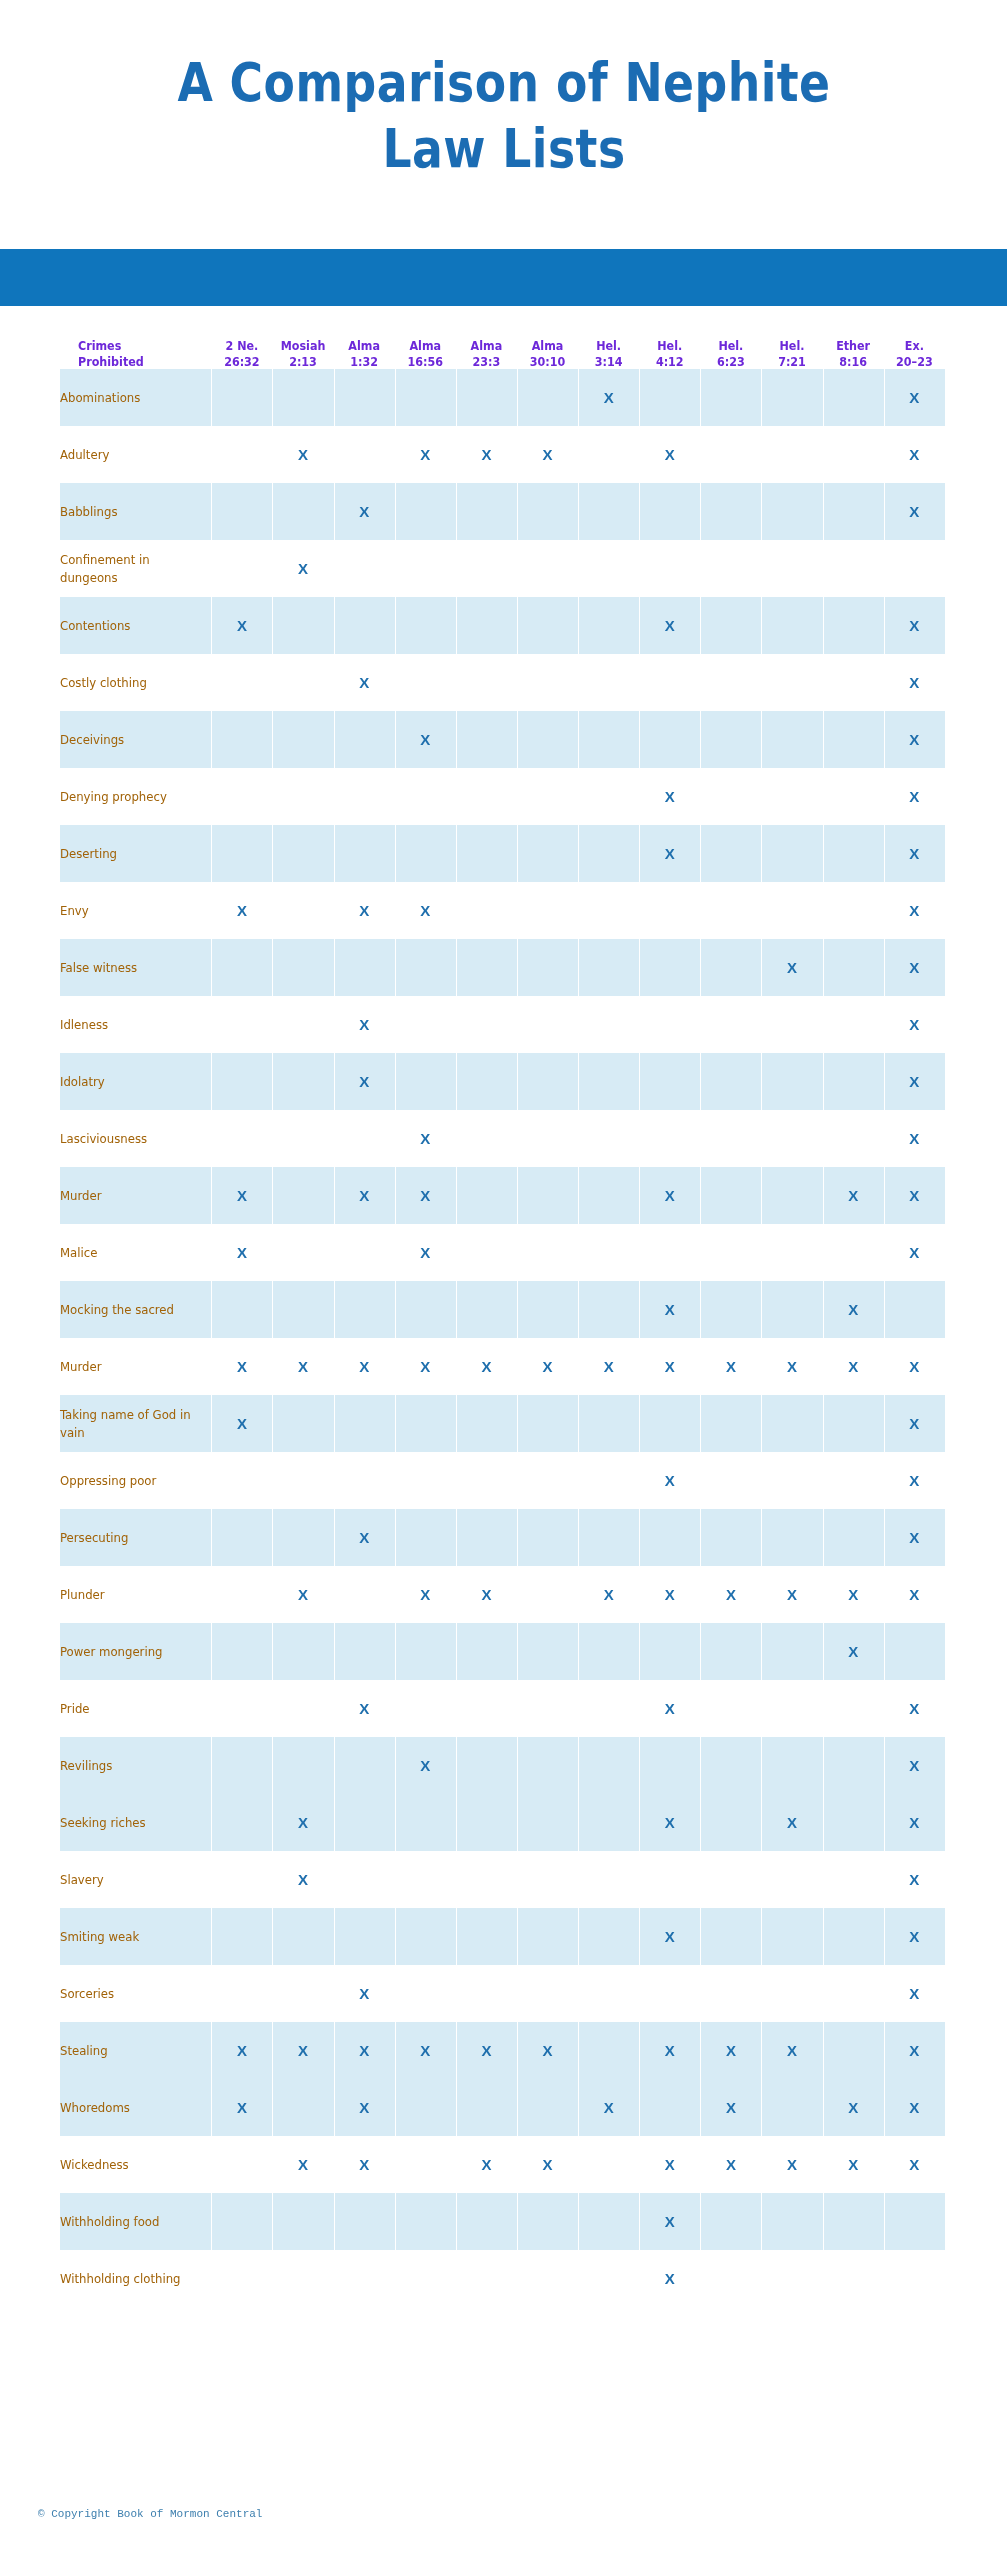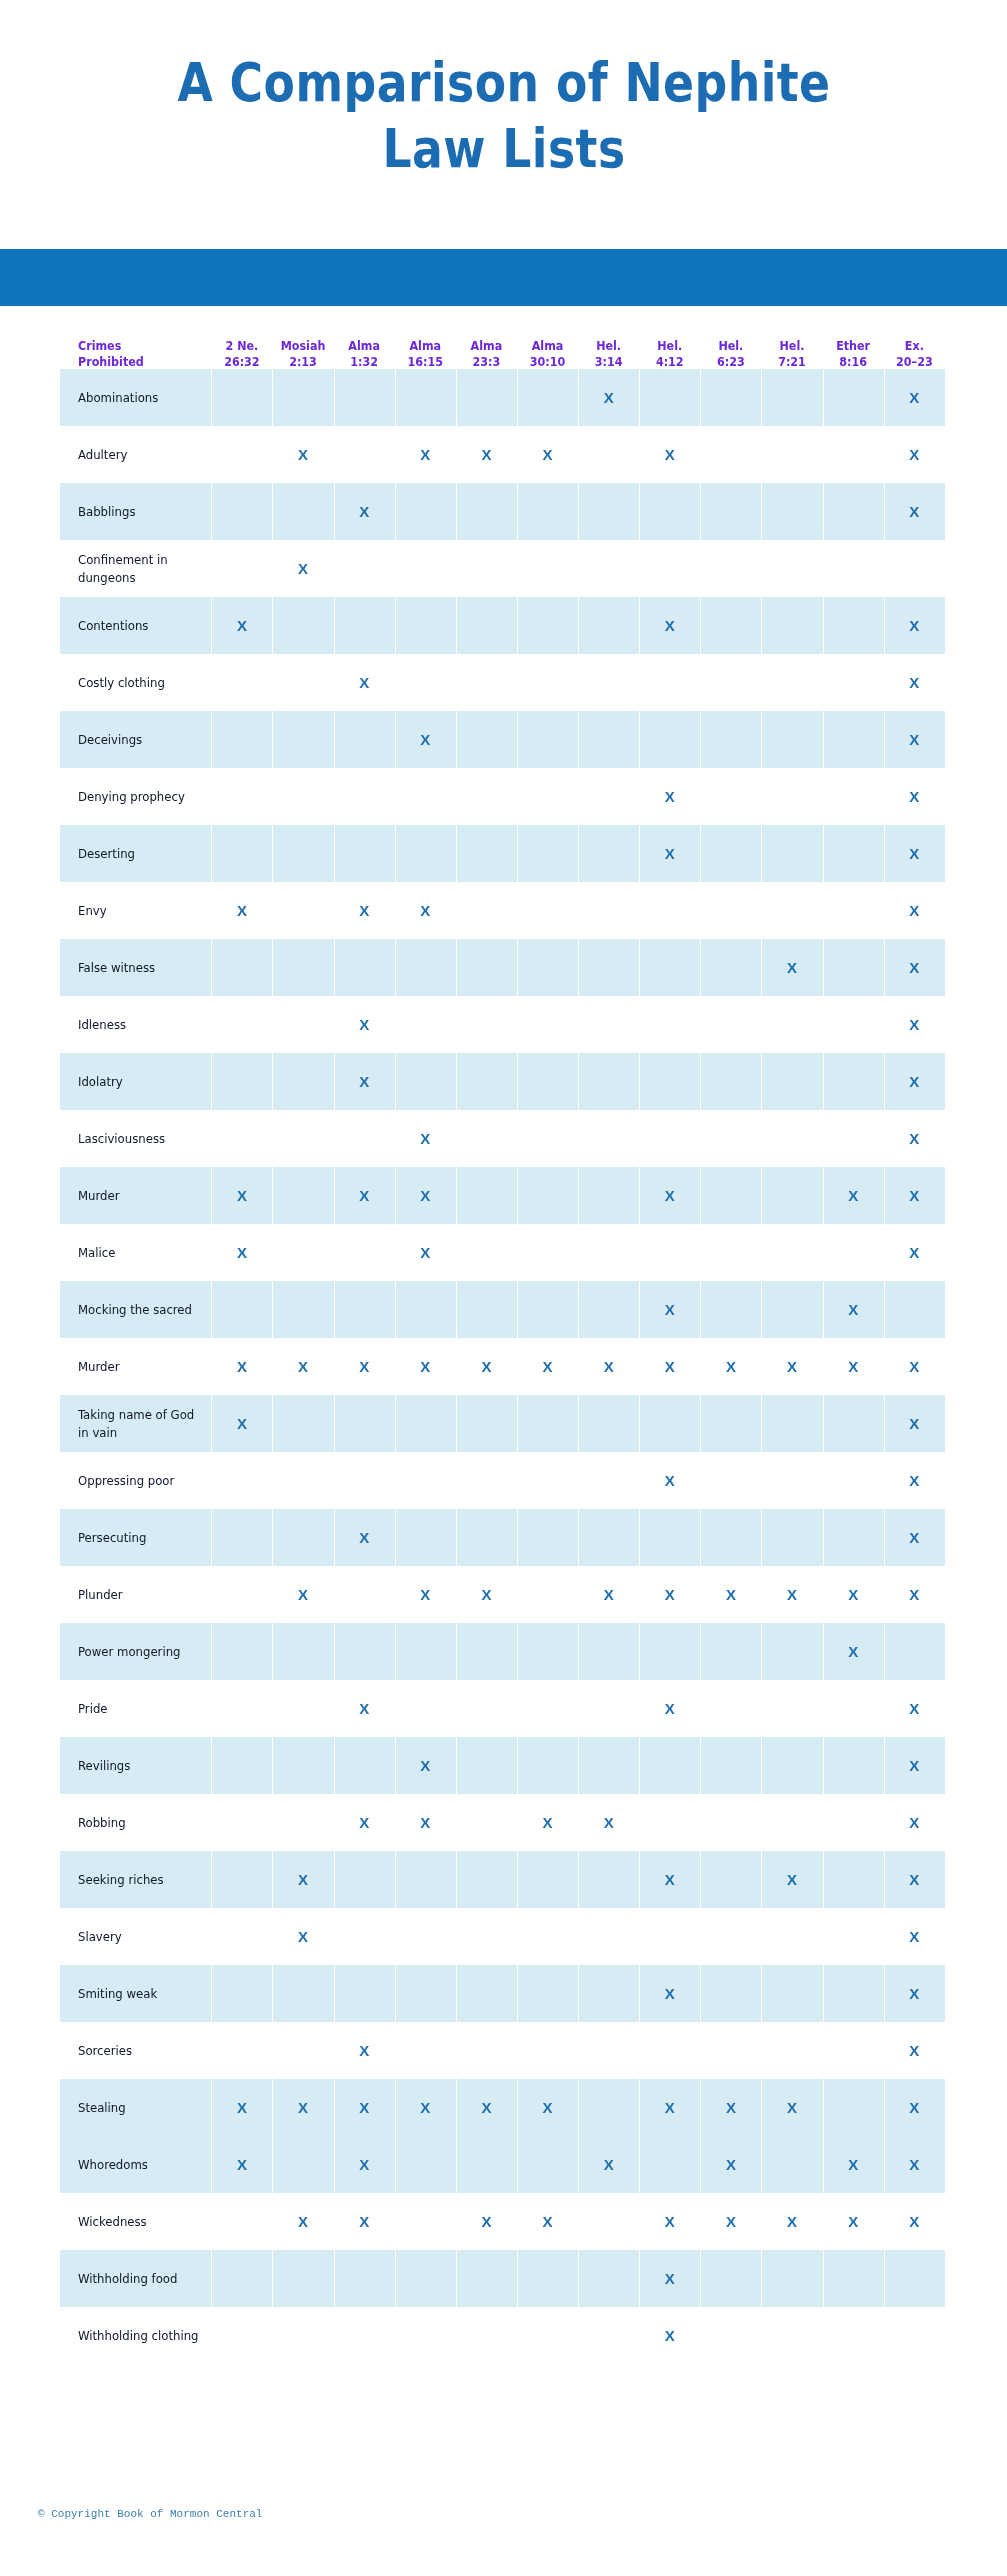--- a/index.html
+++ b/index.html
@@ -82,22 +82,21 @@
   thead th span.ref-line { display: block; white-space: nowrap; }
 
   tbody tr { height: 57px; }
   tbody tr.shaded td { background: #d7ebf5; }
   tbody tr.shaded td + td {
     box-shadow: inset 1px 0 0 #ffffff;
   }
   tbody td.row-label {
     font-size: 13px;
     line-height: 1.35;
-    color: #0f172a;
-    padding-left: 18px;
+    color: #a16207;
     padding-right: 6px;
     text-align: left;
     vertical-align: middle;
     font-family: "DejaVu Sans Condensed", "Liberation Sans Narrow", "Liberation Sans", sans-serif;
   }
   tbody td.mark {
     text-align: center;
     vertical-align: middle;
     font-size: 15px;
     font-weight: bold;
@@ -154,21 +153,21 @@
           <th>
             <span class="ref-line">Mosiah</span>
             <span class="ref-line">2:13</span>
           </th>
           <th>
             <span class="ref-line">Alma</span>
             <span class="ref-line">1:32</span>
           </th>
           <th>
             <span class="ref-line">Alma</span>
-            <span class="ref-line">16:15</span>
+            <span class="ref-line">16:56</span>
           </th>
           <th>
             <span class="ref-line">Alma</span>
             <span class="ref-line">23:3</span>
           </th>
           <th>
             <span class="ref-line">Alma</span>
             <span class="ref-line">30:10</span>
           </th>
           <th>
@@ -560,35 +559,20 @@
         </tr>
         <tr class="shaded">
           <td class="row-label">Revilings</td>
           <td class="mark"></td>
           <td class="mark"></td>
           <td class="mark"></td>
           <td class="mark">X</td>
           <td class="mark"></td>
           <td class="mark"></td>
           <td class="mark"></td>
-          <td class="mark"></td>
-          <td class="mark"></td>
-          <td class="mark"></td>
-          <td class="mark"></td>
-          <td class="mark">X</td>
-        </tr>
-        <tr>
-          <td class="row-label">Robbing</td>
-          <td class="mark"></td>
-          <td class="mark"></td>
-          <td class="mark">X</td>
-          <td class="mark">X</td>
-          <td class="mark"></td>
-          <td class="mark">X</td>
-          <td class="mark">X</td>
           <td class="mark"></td>
           <td class="mark"></td>
           <td class="mark"></td>
           <td class="mark"></td>
           <td class="mark">X</td>
         </tr>
         <tr class="shaded">
           <td class="row-label">Seeking riches</td>
           <td class="mark"></td>
           <td class="mark">X</td>

